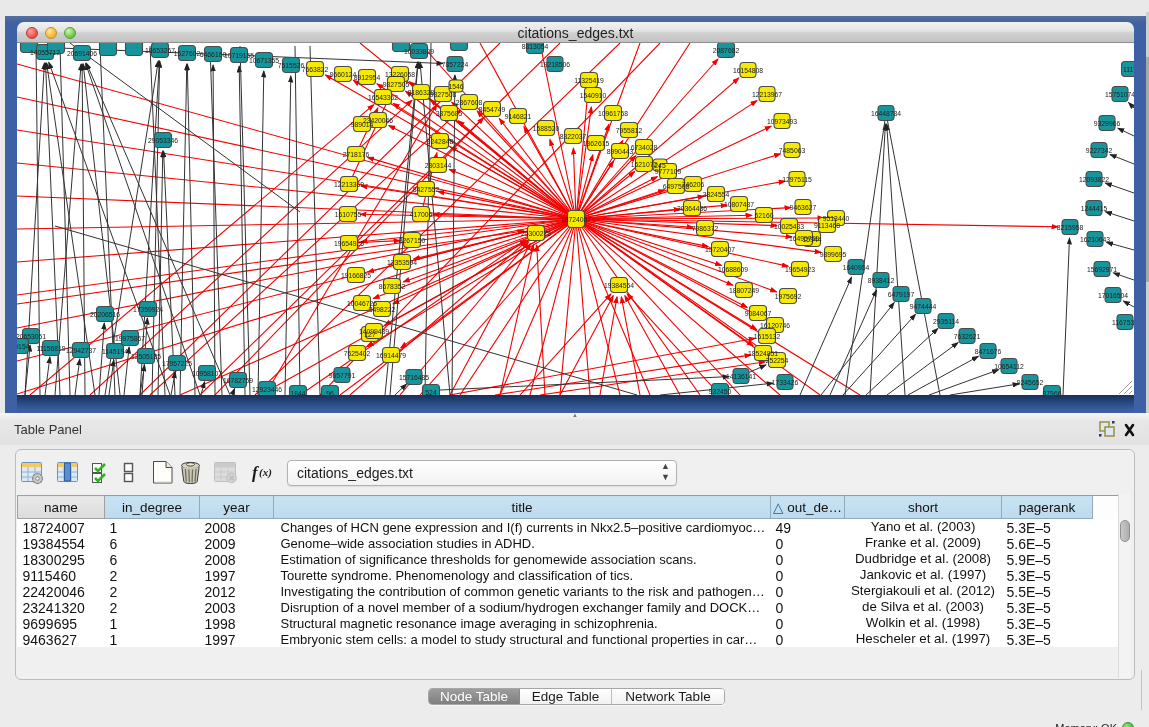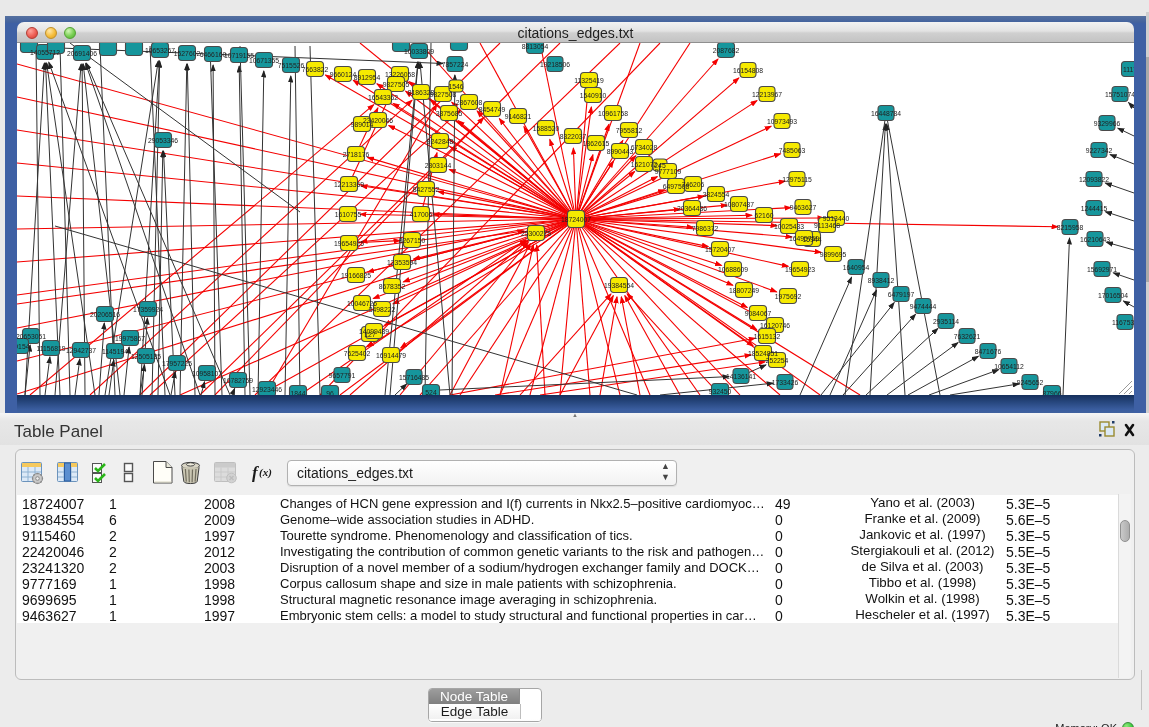--- a/index.html
+++ b/index.html
@@ -15,42 +15,42 @@
   border-radius:7px 7px 0 0; background:linear-gradient(180deg,#f2f2f2 0%,#e3e3e3 45%,#d0d0d0 55%,#c3c3c3 100%);
   border-bottom:1px solid #8f8f8f; }
 #title { position:absolute; width:100%; text-align:center; top:3px; font-size:14px; color:#1f1f1f; }
 .tl { position:absolute; top:5px; width:12px; height:12px; border-radius:50%; }
 #tlr { left:9px; background:radial-gradient(circle at 35% 30%,#ffa39b,#ee5f55 55%,#cf3a31); border:1px solid #b43c33;}
 #tly { left:28px; background:radial-gradient(circle at 35% 30%,#ffe6a8,#f5bd3a 55%,#dd9c22); border:1px solid #c08f28;}
 #tlg { left:47px; background:radial-gradient(circle at 35% 30%,#d2f5b6,#79cf53 55%,#4fae31); border:1px solid #53a233;}
 #canvas { position:absolute; left:0; top:21px; width:1117px; height:352px; background:#ffffff; }
 #tp-head { position:absolute; left:0; top:401px; width:1149px; height:32px;
   background:linear-gradient(180deg,#f6f6f6 0%,#e7e7e7 25%,#e2e2e2 100%); }
-#tp-title { position:absolute; left:14px; top:9px; font-size:17px; color:#333; }
+#tp-title { position:absolute; left:14px; top:9px; font-size:13px; color:#333; }
 #tp-body { position:absolute; left:0; top:433px; width:1149px; height:294px; background:#ececec; }
 #toolbox { position:absolute; left:15px; top:437px; width:1120px; height:231px;
   border:1px solid #bcbcbc; border-radius:6px; background:#f0f0f0; }
 #combo { position:absolute; left:287px; top:448px; width:390px; height:26px;
   border:1px solid #b1b1b1; border-radius:4px; font-size:14px; color:#1c1c1c; line-height:24px; padding-left:9px;
   background:linear-gradient(180deg,#ffffff,#f2f2f2); box-shadow:0 1px 1px rgba(0,0,0,.08); }
 #combo .arr { position:absolute; right:6px; top:0; height:24px; font-size:9px; color:#444; line-height:11px; text-align:center; }
 #tbl { position:absolute; left:17px; top:483px; width:1101px; border-collapse:collapse; table-layout:fixed; font-size:14px; color:#111; background:#fff; }
 #tbl th { height:23px; font-weight:normal; text-align:center; font-size:13.5px;
   background:linear-gradient(180deg,#c8e2f2,#bddbee); border:1px solid #92a9b9; border-top:1px solid #9a9a9a; padding:0; overflow:hidden; white-space:nowrap; }
 #tbl th.c0 { background:linear-gradient(180deg,#e9e9e9,#dcdcdc); border:1px solid #a0a0a0; }
 #tbl th.c7 { background:#fdfdfd; border:none; border-top:1px solid #9a9a9a; }
 #tbl td { height:14px; line-height:14px; padding:2px 0 0 5px; overflow:hidden; white-space:nowrap; border:none; }
 #tbl td.c5 { text-align:center; padding:0; }
 #tbl td.c3 { padding-left:7px; font-size:13px; }
 #tbl td.c5 { font-size:13.3px; }
 #vsb { position:absolute; left:1118px; top:482px; width:13px; height:184px; background:#f3f3f3; border-left:1px solid #dadada; }
 #vsb .thumb { position:absolute; left:1px; top:26px; width:10px; height:22px; border-radius:5px;
   background:linear-gradient(90deg,#c9c9c9,#adadad); border:1px solid #909090; }
-#tabs { position:absolute; left:428px; top:676px; height:34px; display:flex; font-size:13.5px;
-  border:1px solid #a6a6a6; border-radius:4px; overflow:hidden; background:#fff; box-shadow:0 1px 0 rgba(255,255,255,.7);flex-direction:column; }
+#tabs { position:absolute; left:428px; top:676px; height:17px; display:flex; font-size:13.5px;
+  border:1px solid #a6a6a6; border-radius:4px; overflow:hidden; background:#fff; box-shadow:0 1px 0 rgba(255,255,255,.7); }
 #tabs div { line-height:15px; text-align:center; color:#1c1c1c; background:linear-gradient(180deg,#ffffff,#f1f1f1); border-right:1px solid #bdbdbd; }
 #tabs div.sel { background:linear-gradient(180deg,#9d9d9d,#7f7f7f); color:#fff; border-right:1px solid #8a8a8a; }
 #tabs div:last-child { border-right:none; }
 #mem { position:absolute; right:32px; top:710px; font-size:11px; color:#222;text-decoration:underline; }
 #memdot { position:absolute; left:1122px; top:710px; width:12px; height:12px; border-radius:50%;
   background:radial-gradient(circle at 35% 30%,#8fe87a,#37c83a 60%,#1ea321); border:1px solid #3a8a3a; }
 #grip { position:absolute; left:566px; top:401px; width:18px; height:5px; color:#777; font-size:6px; text-align:center; line-height:4px;}
 #rline { position:absolute; left:1141px; top:658px; width:1px; height:40px; background:#c2c2c2; }
 </style></head>
 <body>
@@ -660,20 +660,30 @@
         <col style="width:87px">
         <col style="width:95px">
         <col style="width:74px">
         <col style="width:497px">
     <col style="width:74px">
         <col style="width:157px">
         <col style="width:91px">
         <col style="width:26px">
       </colgroup>
     <tbody>
+        <tr>
+          <th class="c0">name</th>
+          <th>in_degree</th>
+          <th>year</th>
+          <th>title</th>
+          <th><span style="color:#1d5e86">△</span> out_de…</th>
+          <th>short</th>
+          <th>pagerank</th>
+          <th class="c7"></th>
+        </tr>
     <tr>
           <td class="c0">18724007</td>
           <td class="c1">1</td>
           <td class="c2">2008</td>
           <td class="c3">Changes of HCN gene expression and I(f) currents in Nkx2.5–positive cardiomyoc…</td>
           <td class="c4">49</td>
           <td class="c5">Yano et al. (2003)</td>
           <td class="c6">5.3E–5</td>
           <td class="c7"></td>
         </tr>
@@ -681,20 +691,30 @@
           <td class="c0">19384554</td>
           <td class="c1">6</td>
           <td class="c2">2009</td>
           <td class="c3">Genome–wide association studies in ADHD.</td>
           <td class="c4">0</td>
           <td class="c5">Franke et al. (2009)</td>
           <td class="c6">5.6E–5</td>
           <td class="c7"></td>
         </tr>
 <tr>
+          <td class="c0">18300295</td>
+          <td class="c1">6</td>
+          <td class="c2">2008</td>
+          <td class="c3">Estimation of significance thresholds for genomewide association scans.</td>
+          <td class="c4">0</td>
+          <td class="c5">Dudbridge et al. (2008)</td>
+          <td class="c6">5.9E–5</td>
+          <td class="c7"></td>
+        </tr>
+<tr>
           <td class="c0">9115460</td>
           <td class="c1">2</td>
           <td class="c2">1997</td>
           <td class="c3">Tourette syndrome. Phenomenology and classification of tics.</td>
           <td class="c4">0</td>
           <td class="c5">Jankovic et al. (1997)</td>
           <td class="c6">5.3E–5</td>
           <td class="c7"></td>
         </tr>
 <tr>
@@ -707,30 +727,20 @@
           <td class="c6">5.5E–5</td>
           <td class="c7"></td>
         </tr>
 <tr>
           <td class="c0">23241320</td>
           <td class="c1">2</td>
           <td class="c2">2003</td>
           <td class="c3">Disruption of a novel member of a sodium/hydrogen exchanger family and DOCK…</td>
           <td class="c4">0</td>
           <td class="c5">de Silva et al. (2003)</td>
-          <td class="c6">5.3E–5</td>
-          <td class="c7"></td>
-        </tr>
-<tr>
-          <td class="c0">9777169</td>
-          <td class="c1">1</td>
-          <td class="c2">1998</td>
-          <td class="c3">Corpus callosum shape and size in male patients with schizophrenia.</td>
-          <td class="c4">0</td>
-          <td class="c5">Tibbo et al. (1998)</td>
           <td class="c6">5.3E–5</td>
           <td class="c7"></td>
         </tr>
 <tr>
           <td class="c0">9699695</td>
           <td class="c1">1</td>
           <td class="c2">1998</td>
           <td class="c3">Structural magnetic resonance image averaging in schizophrenia.</td>
           <td class="c4">0</td>
           <td class="c5">Wolkin et al. (1998)</td>

